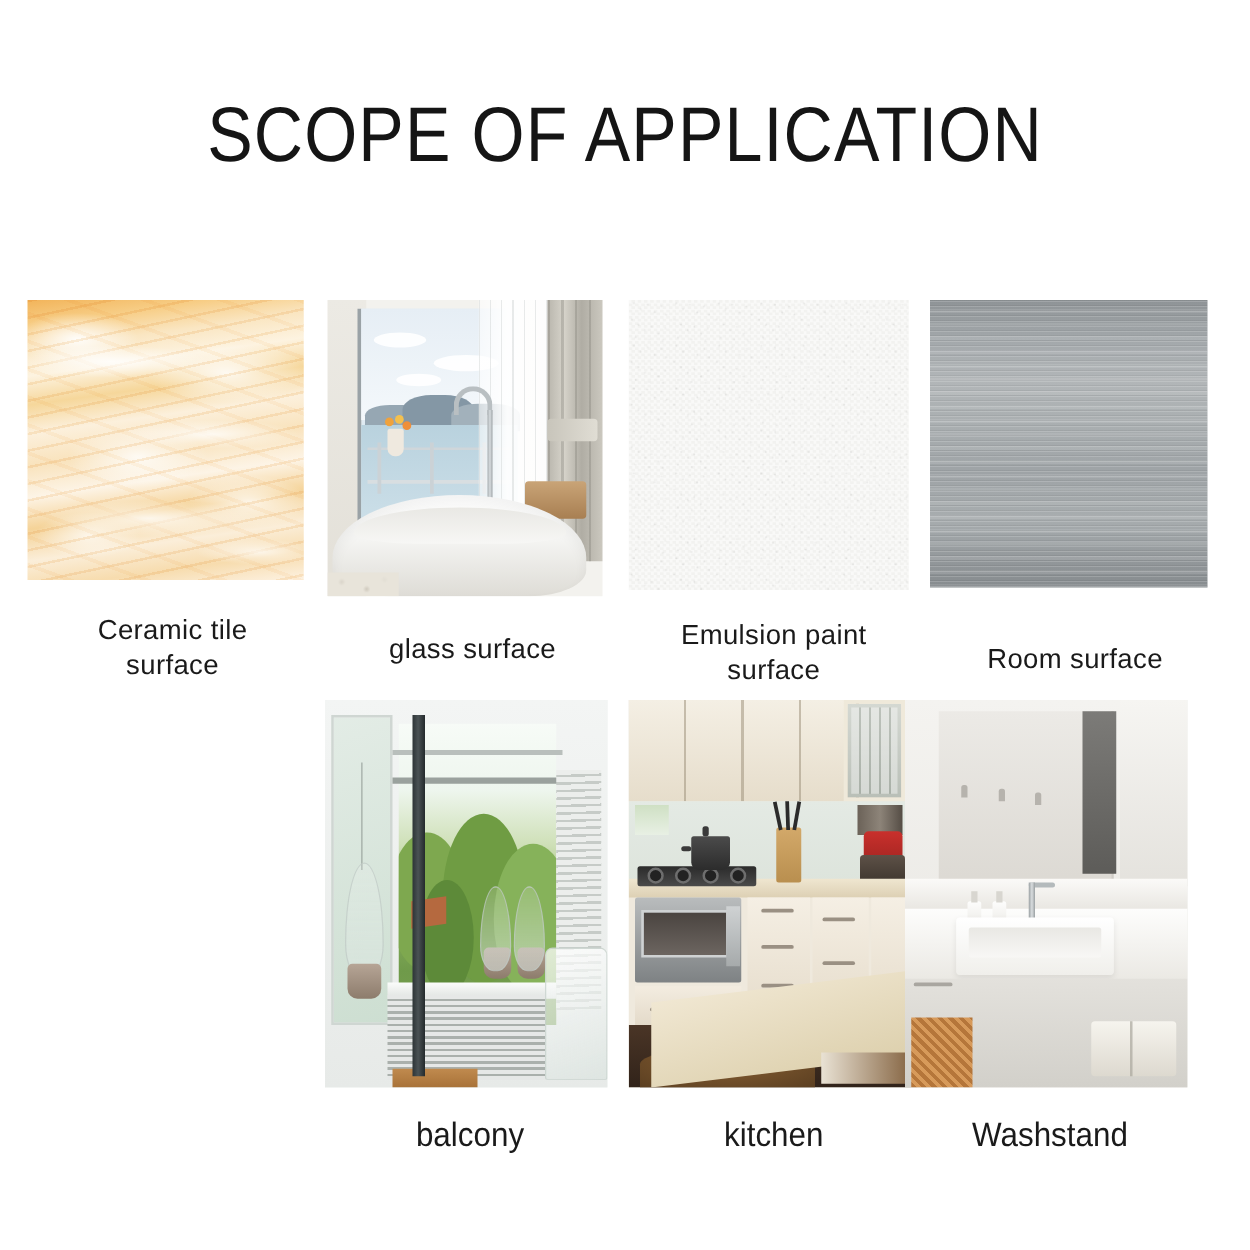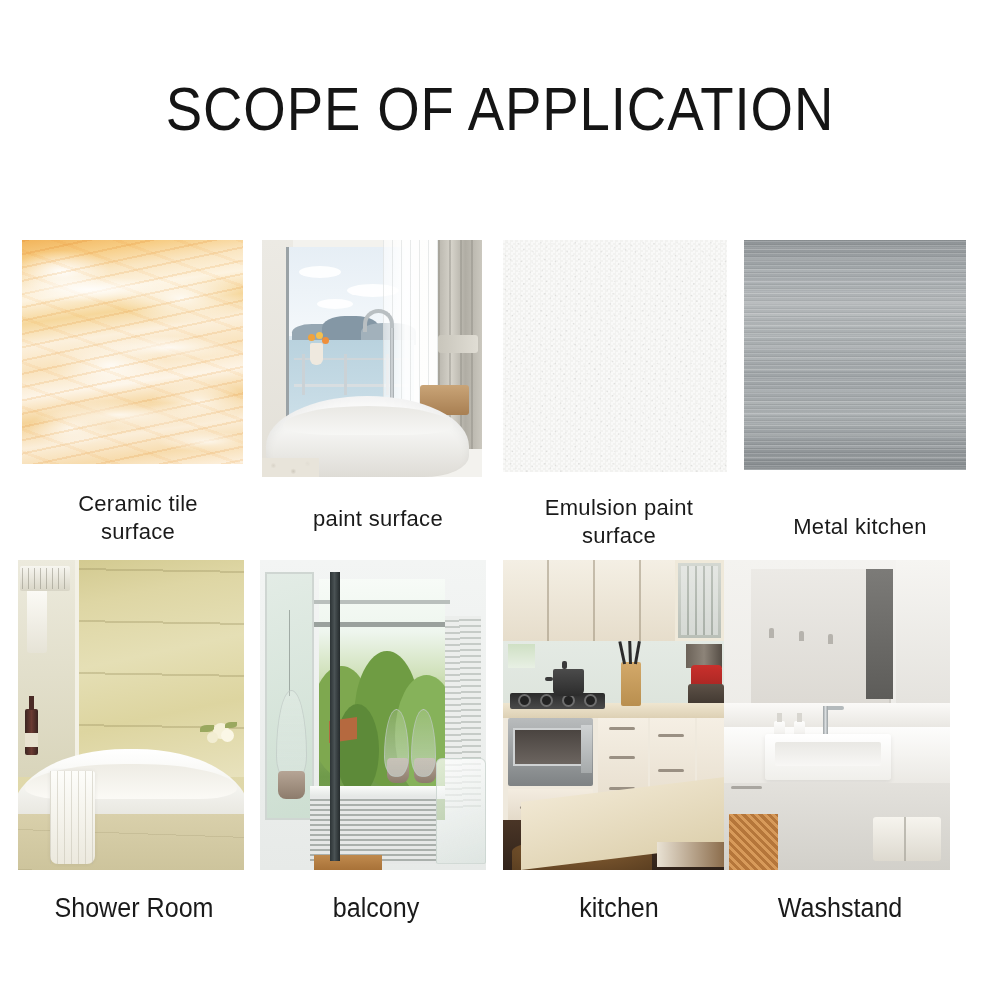--- a/index.html
+++ b/index.html
@@ -473,59 +473,37 @@
         </div>
         <div class="bath-sheer"></div>
         <div class="bath-curtain"></div>
         <div class="bath-tieback"></div>
         <div class="bath-arc"></div>
         <div class="bath-faucet"></div>
         <div class="bath-stool"></div>
         <div class="bath-tub"></div>
         <div class="bath-pebble"></div>
       </div>
-      <div class="caption">paint surface</div>
+      <div class="caption">glass surface</div>
     </div>
 
     <div class="cell" id="cell-emulsion">
       <div class="photo tex-paint"></div>
       <div class="caption" style="white-space:pre-line;">Emulsion paint
 surface</div>
     </div>
 
     <div class="cell" id="cell-metal">
       <div class="photo tex-metal"></div>
-      <div class="caption">Metal kitchen</div>
+      <div class="caption">Room surface</div>
     </div>
   </div>
 
   <div class="row" id="row-2">
 
-    <div class="cell" id="cell-shower">
-      <div class="photo sc-shower">
-        <div class="sh-wall"></div>
-        <div class="sh-mirror"></div>
-        <div class="sh-rack"></div>
-        <div class="sh-towel-hang"></div>
-        <div class="sh-bottle">
-          <div class="sh-bottle-label"></div>
-        </div>
-        <div class="sh-flower">
-          <span style="left:34%;top:4%;width:16px;height:16px;"></span>
-          <span style="left:54%;top:22%;width:13px;height:13px;background:#fbf7e6;"></span>
-          <span style="left:20%;top:30%;width:11px;height:11px;background:#f2edd2;"></span>
-          <i class="sh-leaf" style="left:4%;top:10%;width:14px;height:7px;"></i>
-          <i class="sh-leaf" style="left:64%;top:2%;width:12px;height:6px;"></i>
-        </div>
-        <div class="sh-tub"></div>
-        <div class="sh-apron"></div>
-        <div class="sh-towel"></div>
-      </div>
-      <div class="caption">Shower Room</div>
-    </div>
 
     <div class="cell" id="cell-kitchen">
       <div class="photo sc-kitchen">
         <div class="kt-upper"></div>
         <div class="kt-glasscab"></div>
         <div class="kt-backsplash"></div>
         <div class="kt-window-refl"></div>
         <div class="kt-shelf-items"></div>
         <div class="kt-mixer"></div>
         <div class="kt-mixer-base"></div>

